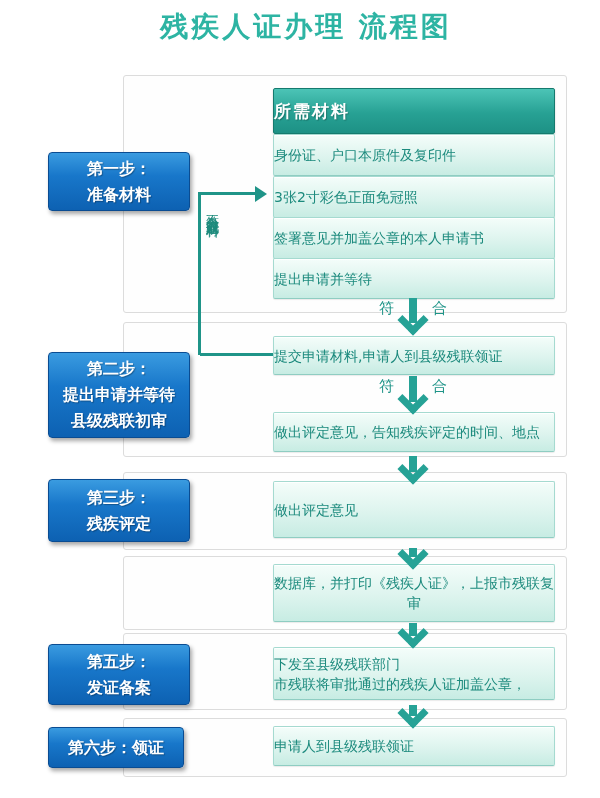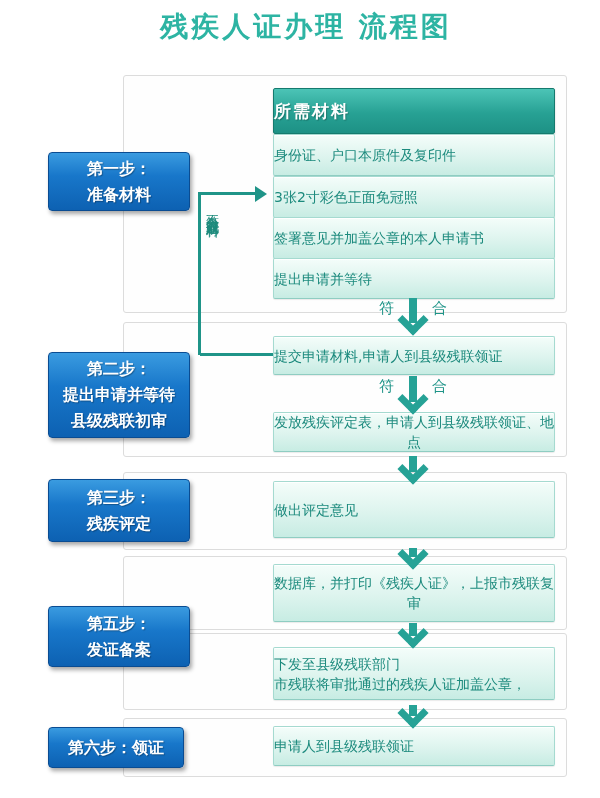--- a/index.html
+++ b/index.html
@@ -76,21 +76,21 @@
     <div>签署意见并加盖公章的本人申请书</div>
   </div>
   <div class="mint-box" style="top:258px;height:39px">
     <div>提出申请并等待</div>
   </div>
 
   <div class="mint-box" style="top:336px;height:37px">
     <div>提交申请材料,申请人到县级残联领证</div>
   </div>
   <div class="mint-box" style="top:412px;height:38px">
-    <div>发放残疾评定表，申请人到县级残联领证、地点</div>
+    <div>做出评定意见，告知残疾评定的时间、地点</div>
   </div>
   <div class="mint-box" style="top:481px;height:55px">
     <div>做出评定意见</div>
   </div>
   <div class="mint-box" style="top:564px;height:56px">
     <div>数据库，并打印《残疾人证》，上报市残联复审</div>
   </div>
   <div class="mint-box" style="top:647px;height:51px">
     <div>下发至县级残联部门</div>
     <div>市残联将审批通过的残疾人证加盖公章，</div>
@@ -105,21 +105,21 @@
   </div>
   <div class="step-box" style="top:479px;height:61px">
     <div>第三步：</div>
     <div>残疾评定</div>
   </div>
   <div class="step-box" style="top:352px;height:84px">
     <div>第二步：</div>
     <div>提出申请并等待</div>
     <div>县级残联初审</div>
   </div>
-  <div class="step-box" style="top:606px;height:59px">
+  <div class="step-box" style="top:644px;height:59px">
     <div>第五步：</div>
     <div>发证备案</div>
   </div>
   <div class="step-box" style="top:727px;height:39px;width:134px">
     <div>第六步：领证</div>
   </div>
 
   <div class="arrow" style="top:298px;height:33px">
     <i class="shaft"></i>
       <i class="head"></i>

